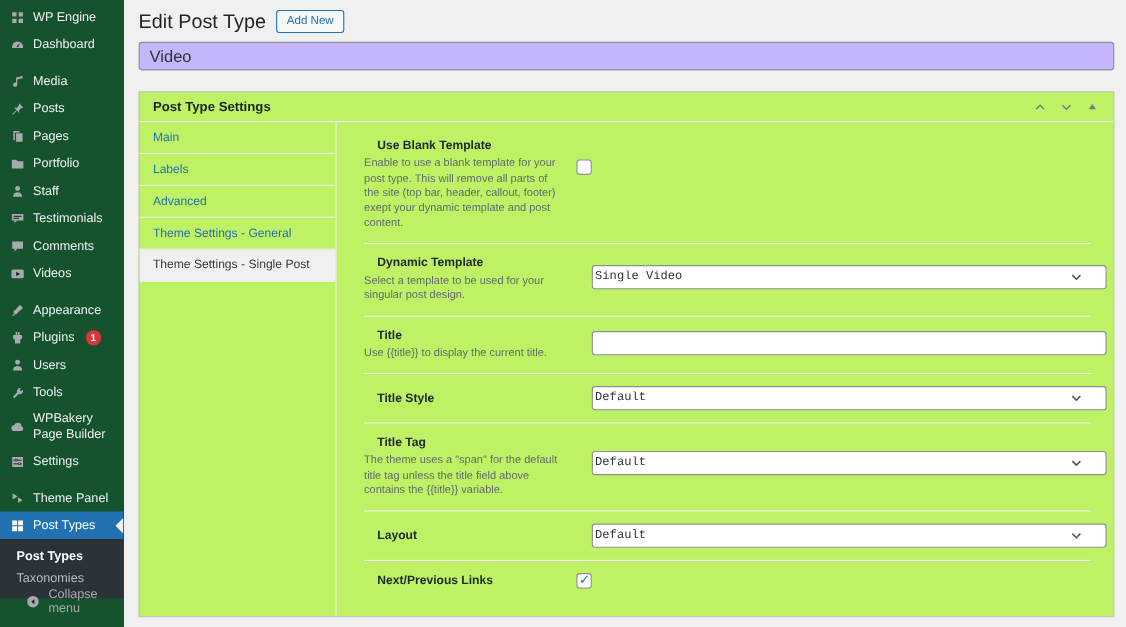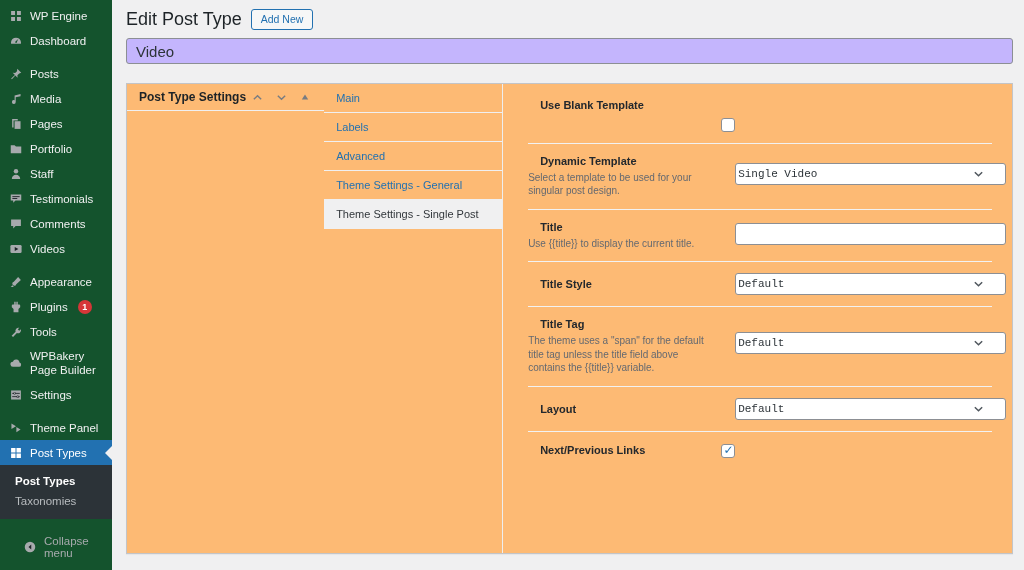--- a/index.html
+++ b/index.html
@@ -55,23 +55,23 @@
     cursor:pointer; line-height:1.2; font-family:inherit;
   }
   .title-input {
     display:block; width:100%; height:26px; padding:0 9px;
     font-size:15px; color:#2c3338; background:#c4b5fd;
     border:1px solid #8c8f94; border-radius:3px; font-family:inherit;
   }
 
   
   .postbox {
-    margin-top:19px; background:#fdba74; border:1px solid #c3c4c7;
+    margin-top:19px; background:#bef264; border:1px solid #c3c4c7;
     box-shadow:0 1px 1px rgba(0,0,0,.04);
-    min-height:471px; display:flex; flex-direction:row;
+    min-height:471px; display:flex; flex-direction:column;
   }
   .postbox-header {
     display:flex; align-items:center; justify-content:space-between;
     height:27px; padding:0 8px 0 12px; border-bottom:1px solid #f0f0f1;
   }
   .postbox-header h2 { margin:0; font-size:12px; font-weight:700; color:#1d2327; }
   .handle-actions { display:flex; align-items:center; gap:2px; }
   .handle-btn {
     width:22px; height:22px; padding:0; background:none; border:none;
     display:flex; align-items:center; justify-content:center;
@@ -141,33 +141,33 @@
           </svg>
       </span>
       <span>Dashboard</span>
     </div>
 
     <div class="menu-sep"></div>
 
     <div class="menu-item">
       <span class="mi">
         <svg viewBox="0 0 20 20" fill="currentColor">
+            <path d="M16.5 3L8 4.9v7a2.7 2.7 0 101.6 2.5V7.5l6.9-1.5z"></path>
+          </svg>
+      </span>
+      <span>Media</span>
+    </div>
+
+    <div class="menu-item">
+      <span class="mi">
+        <svg viewBox="0 0 20 20" fill="currentColor">
             <path d="M11.8 2.5l5.7 5.7-2.9 1-2.6 2.6.3 3.5-3.2-3.2-5 5.4-1-1 5.4-5-3.2-3.2 3.5.3 2.6-2.6z"></path>
           </svg>
       </span>
       <span>Posts</span>
-    </div>
-
-    <div class="menu-item">
-      <span class="mi">
-        <svg viewBox="0 0 20 20" fill="currentColor">
-            <path d="M16.5 3L8 4.9v7a2.7 2.7 0 101.6 2.5V7.5l6.9-1.5z"></path>
-          </svg>
-      </span>
-      <span>Media</span>
     </div>
 
     <div class="menu-item">
       <span class="mi">
         <svg viewBox="0 0 20 20" fill="currentColor">
             <path d="M4.5 3h8v2h-6v10h-2z"></path>
             <path d="M8 6h8.5v11H8z"></path>
           </svg>
       </span>
       <span>Pages</span>
@@ -237,20 +237,29 @@
     <div class="menu-item">
       <span class="mi">
         <svg viewBox="0 0 20 20" fill="currentColor">
             <path d="M7.5 2.5v4h-2A1.5 1.5 0 004 8v2.5L6.5 13v4.5h7V13L16 10.5V8a1.5 1.5 0 00-1.5-1.5h-2v-4h-2v4h-1v-4z"></path>
           </svg>
       </span>
       <span>Plugins</span>
       <span class="badge">1</span>
     </div>
 
+    <div class="menu-item">
+      <span class="mi">
+        <svg viewBox="0 0 20 20" fill="currentColor">
+            <circle cx="10" cy="6.2" r="3.2"></circle>
+            <path d="M4 17a6 6 0 0112 0z"></path>
+          </svg>
+      </span>
+      <span>Users</span>
+    </div>
 
     <div class="menu-item">
       <span class="mi">
         <svg viewBox="0 0 20 20" fill="currentColor">
             <path d="M17 6.2a4.4 4.4 0 01-5.7 5.4l-5.5 5.6-2-2 5.6-5.5A4.4 4.4 0 0114.8 4l-2.2 2.2 1.9 1.9z"></path>
           </svg>
       </span>
       <span>Tools</span>
     </div>
 
@@ -357,20 +366,21 @@
         <li class="vtab">Advanced</li>
         <li class="vtab">Theme Settings - General</li>
         <li class="vtab active">Theme Settings - Single Post</li>
       </ul>
 
       <div class="fields">
 
         <div class="frow">
           <div class="finfo">
             <div class="flabel">Use Blank Template</div>
+            <div class="fdesc">Enable to use a blank template for your post type. This will remove all parts of the site (top bar, header, callout, footer) exept your dynamic template and post content.</div>
           </div>
           <div class="fctrl pad-xl">
             <input type="checkbox" style="">
           </div>
         </div>
 
         <div class="frow">
           <div class="finfo">
             <div class="flabel">Dynamic Template</div>
             <div class="fdesc">Select a template to be used for your singular post design.</div>

